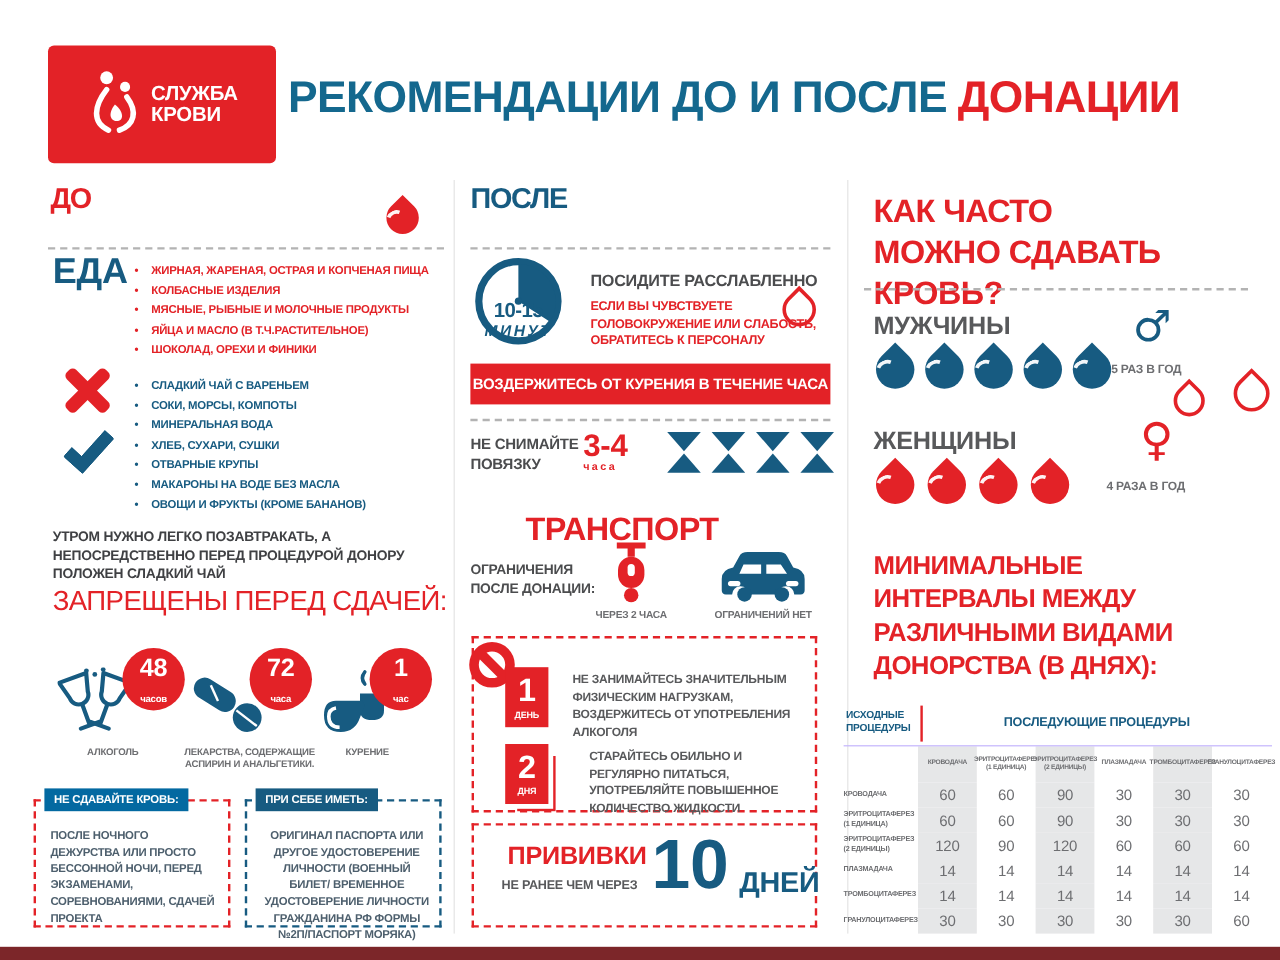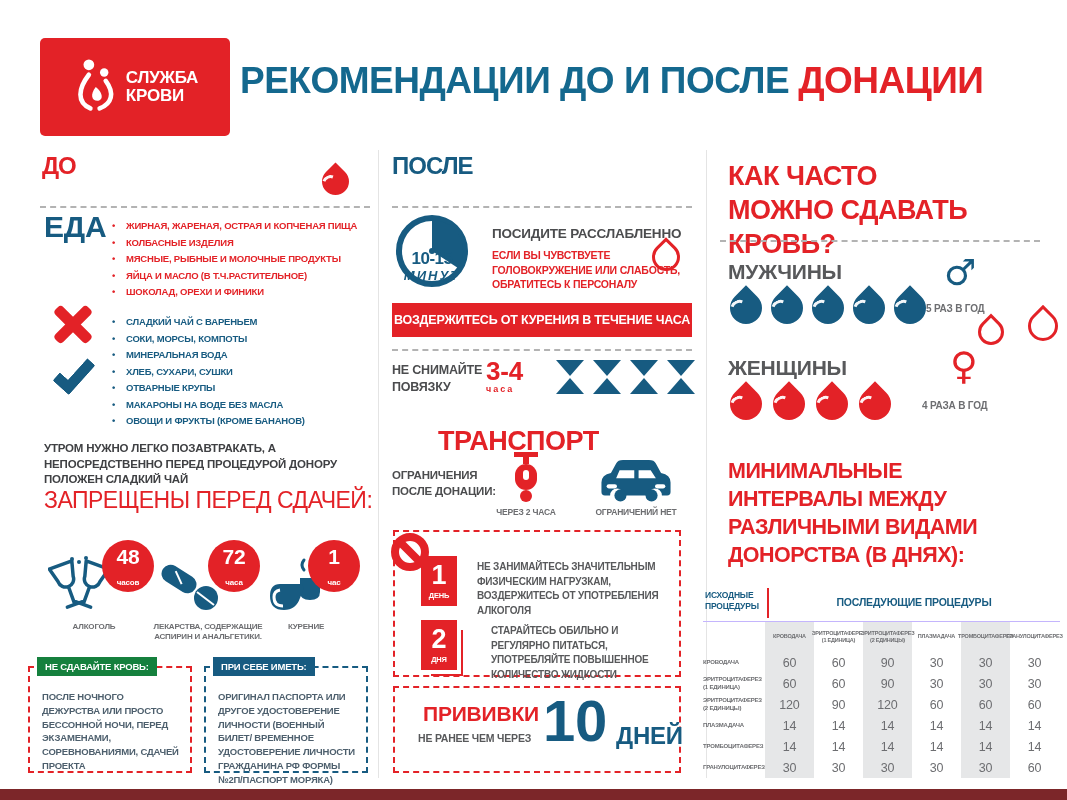--- a/index.html
+++ b/index.html
@@ -52,21 +52,21 @@
   .badge { width:52px; height:52px; border-radius:50%; background:#e32227; color:#fff; text-align:center;
            display:flex; flex-direction:column; align-items:center; justify-content:center; line-height:1; }
   .badge .bval { font-size:21px; font-weight:bold; }
   .badge .bunit { font-size:8px; font-weight:bold; margin-top:12px; }
   .icon-cap { font-size:8px; font-weight:bold; color:#6d6e71; text-align:center; line-height:1.3; }
 
   .dashed-box { border:2px dashed #e32227; position:absolute; }
   .dashed-box.bluebox { border-color:#175b81; }
   .box-tag { position:absolute; top:-11px; left:7px; color:#fff; font-size:9.5px; font-weight:bold;
              padding:4px 8px; white-space:nowrap; }
-  .box-tag.redtag { background:#15803d; } .box-tag.bluetag { background:#175b81; }
+  .box-tag.redtag { background:#0369a1; } .box-tag.bluetag { background:#175b81; }
   .box-body { position:absolute; left:12px; top:22px; font-size:9.5px; font-weight:bold; color:#4d5f6d;
               line-height:1.45; }
 
   
   .clock-wrap { width:74px; height:74px; }
   .clock-text { position:absolute; left:0; top:36px; width:74px; text-align:center; line-height:1; }
   .clock-text .cv { font-size:17px; font-weight:bold; color:#175b81; letter-spacing:-0.5px; }
   .clock-text .cu { font-size:13px; font-weight:bold; color:#175b81; letter-spacing:2px; margin-top:2px;font-style:italic; }
   .banner { background:#e32227; color:#fff; font-size:12.5px; font-weight:bold; display:flex;
             align-items:center; justify-content:center; }
@@ -217,21 +217,21 @@
   </div>
   <div class="abs icon-cap" style="left:258px; top:622px; width:96px;">КУРЕНИЕ</div>
 
   
   <div class="dashed-box" style="left:28px; top:666px; width:164px; height:107px;">
     <div class="box-tag redtag">НЕ СДАВАЙТЕ КРОВЬ:</div>
     <div class="box-body" style="width:138px;">ПОСЛЕ НОЧНОГО ДЕЖУРСТВА ИЛИ ПРОСТО БЕССОННОЙ НОЧИ, ПЕРЕД ЭКЗАМЕНАМИ, СОРЕВНОВАНИЯМИ, СДАЧЕЙ ПРОЕКТА</div>
   </div>
   <div class="dashed-box bluebox" style="left:204px; top:666px; width:164px; height:107px;">
     <div class="box-tag bluetag">ПРИ СЕБЕ ИМЕТЬ:</div>
-    <div class="box-body" style="width:142px;">ОРИГИНАЛ ПАСПОРТА ИЛИ ДРУГОЕ УДОСТОВЕРЕНИЕ ЛИЧНОСТИ (ВОЕННЫЙ БИЛЕТ/ ВРЕМЕННОЕ УДОСТОВЕРЕНИЕ ЛИЧНОСТИ ГРАЖДАНИНА РФ ФОРМЫ №2П/ПАСПОРТ МОРЯКА)</div>
+    <div class="box-body" style="width:142px;text-align:center;">ОРИГИНАЛ ПАСПОРТА ИЛИ ДРУГОЕ УДОСТОВЕРЕНИЕ ЛИЧНОСТИ (ВОЕННЫЙ БИЛЕТ/ ВРЕМЕННОЕ УДОСТОВЕРЕНИЕ ЛИЧНОСТИ ГРАЖДАНИНА РФ ФОРМЫ №2П/ПАСПОРТ МОРЯКА)</div>
   </div>
 
   
   <div class="abs col-head blue" style="left:392px; top:152px;">ПОСЛЕ</div>
   <span class="abs drop outline" style="left:652px; top:166px; width:28px; height:28px;"></span>
   <div class="abs dash" style="left:392px; top:206px; width:300px;"></div>
 
   <div class="abs clock-wrap" style="left:395px; top:214px;">
     <svg width="74" height="74" viewBox="0 0 74 74">
       <circle cx="37" cy="37" r="33" fill="#fff" stroke="#175b81" stroke-width="6"></circle>

